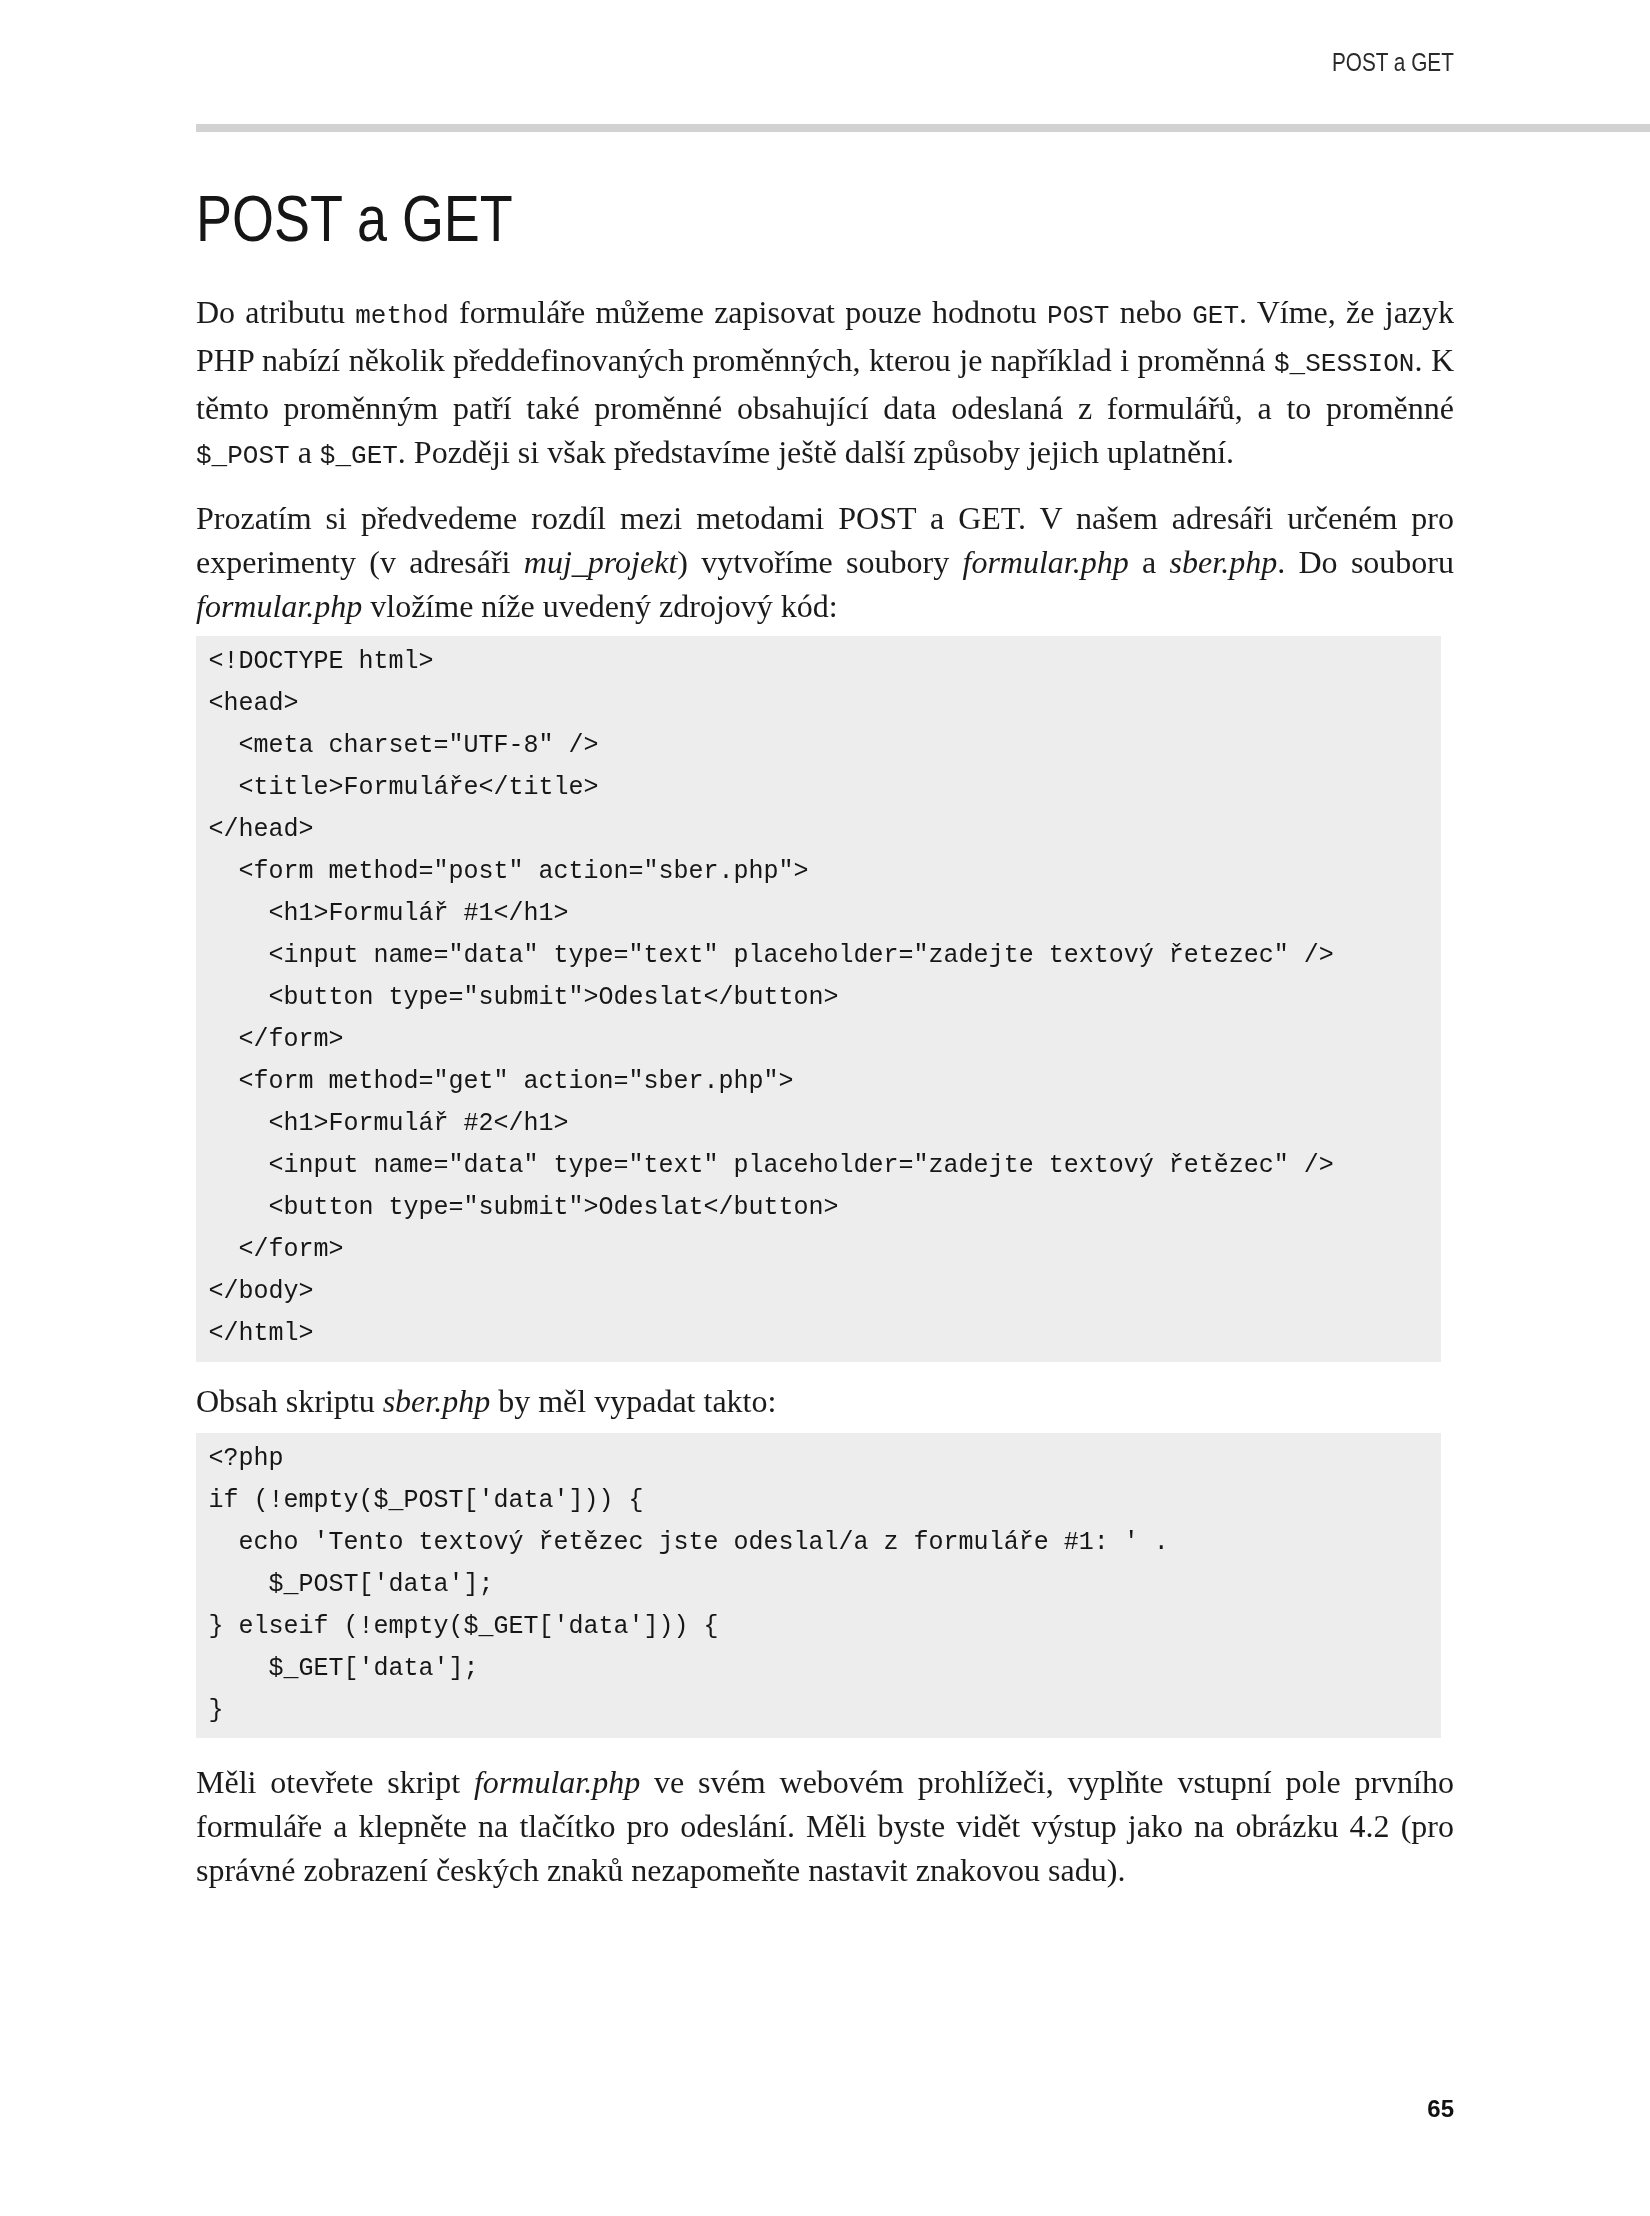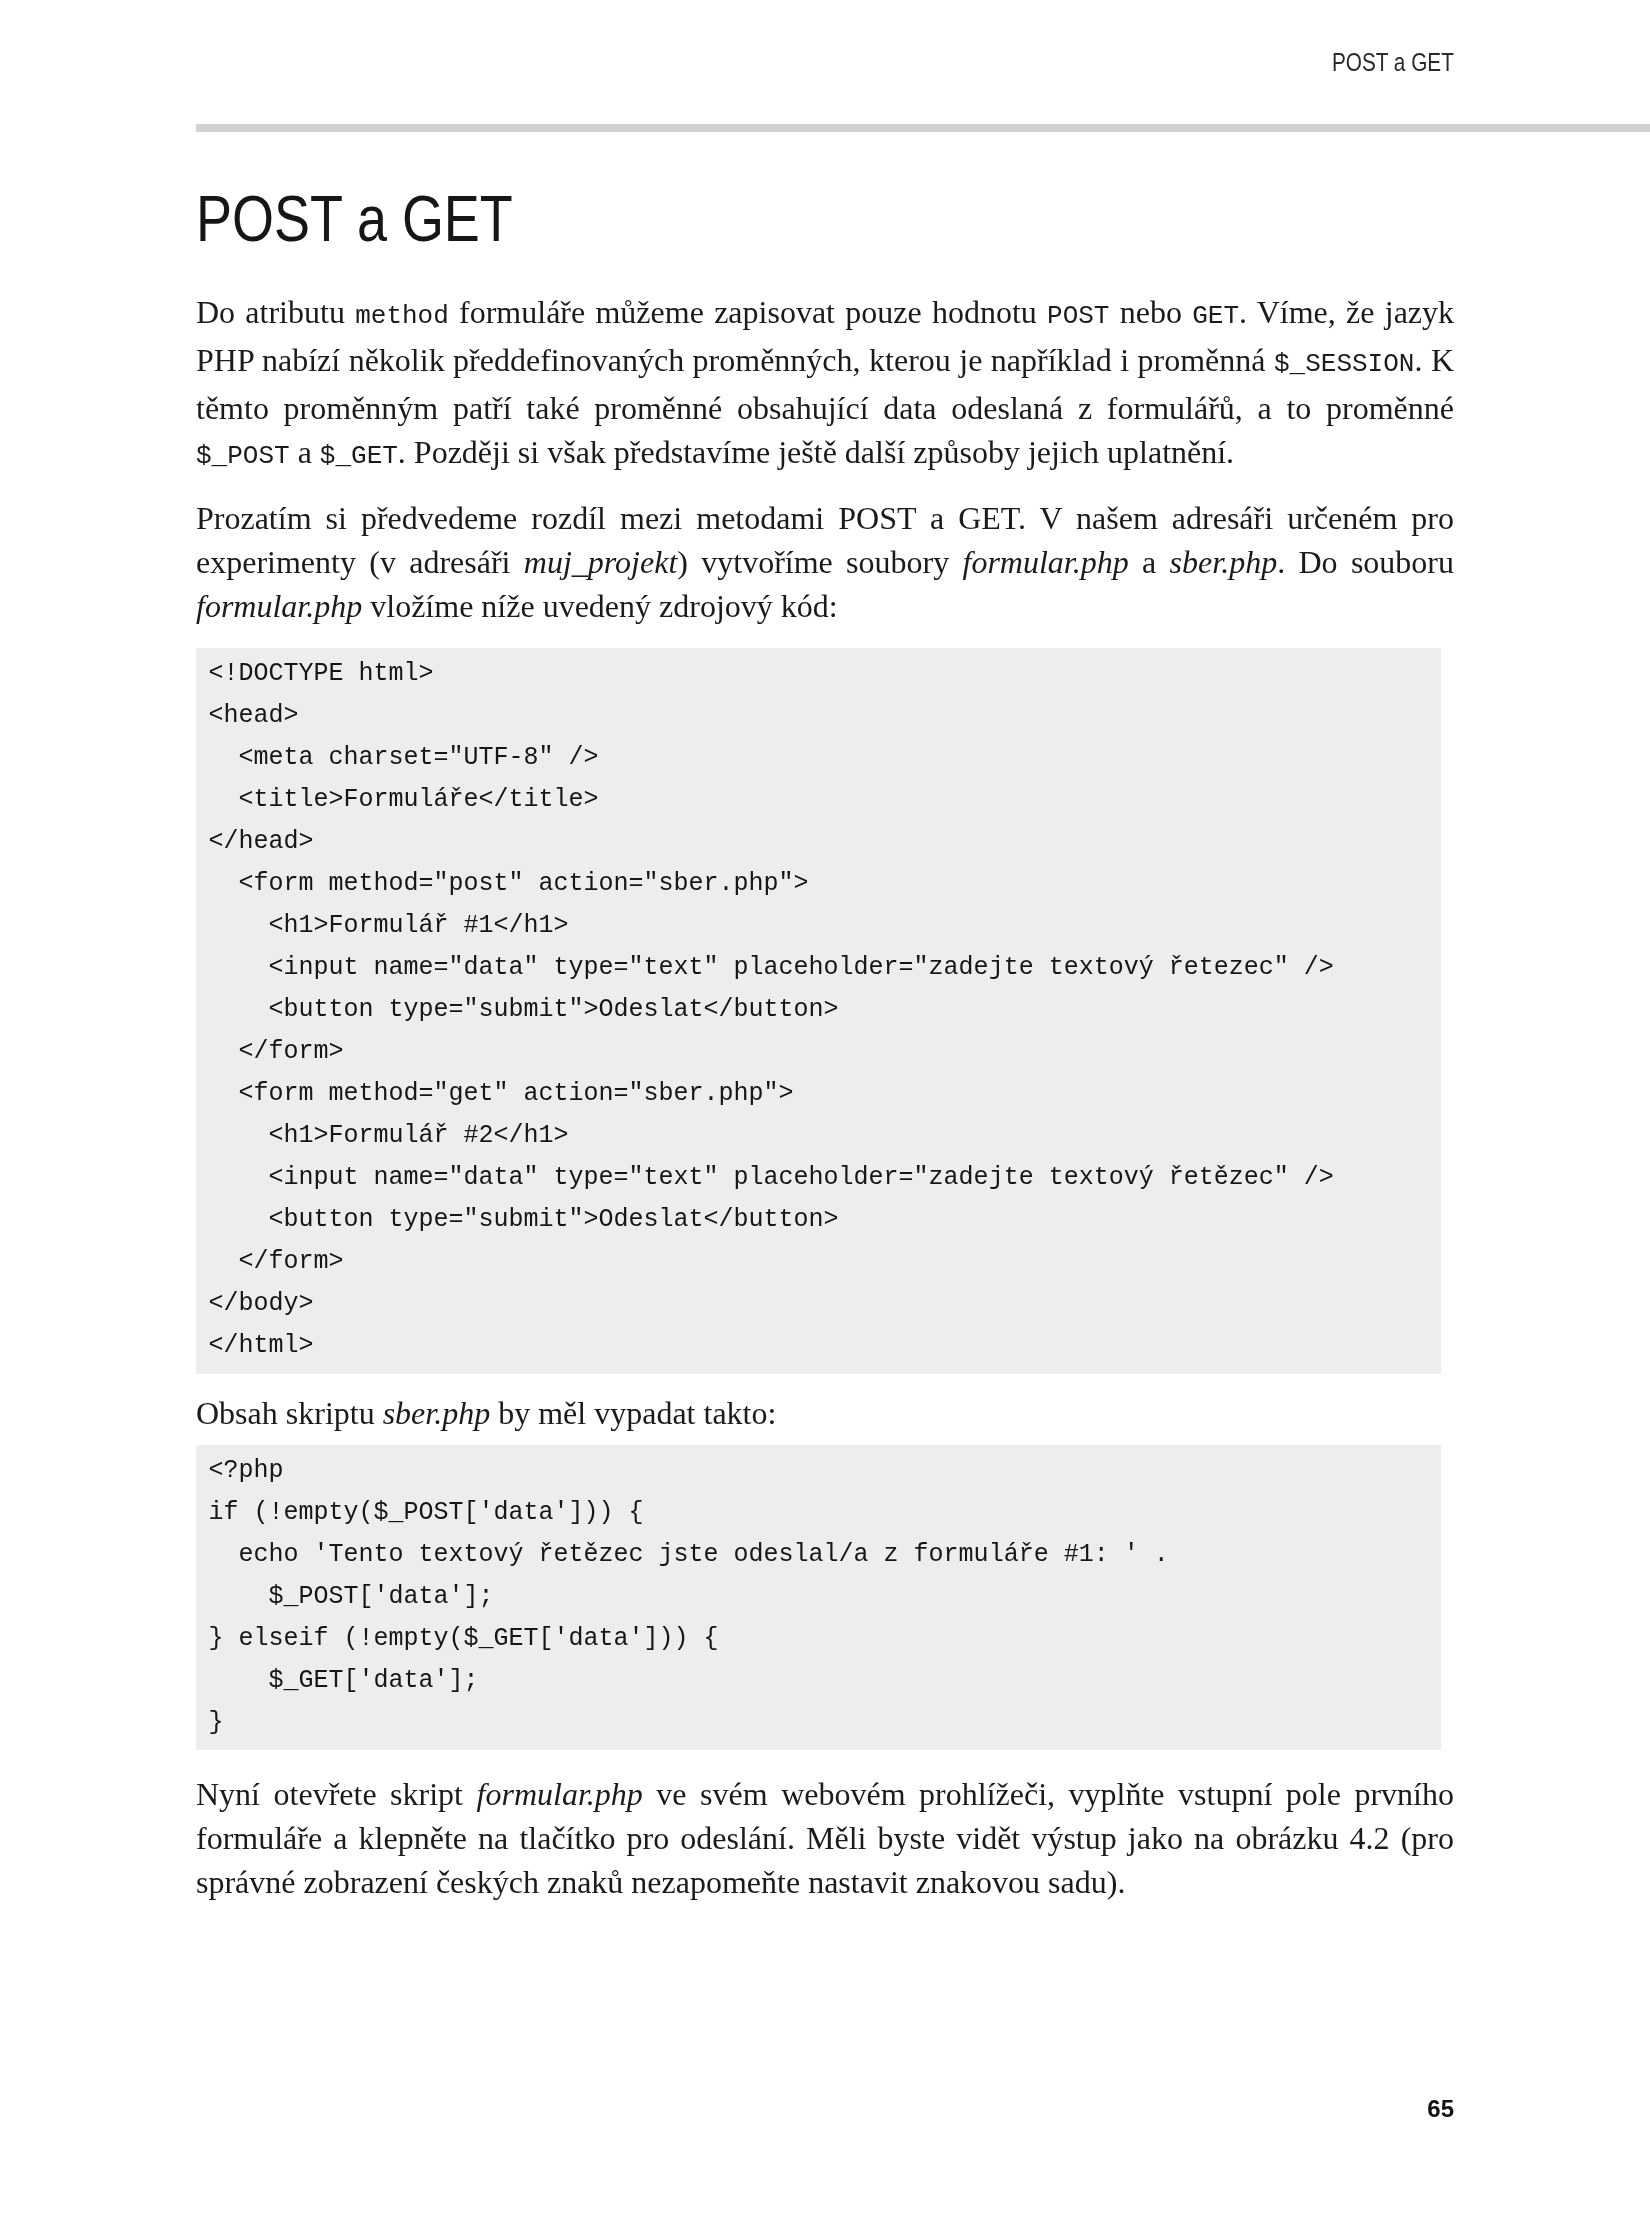--- a/index.html
+++ b/index.html
@@ -67,21 +67,21 @@
   .em    { font-style: italic; }
   .code-block {
     background: #ededed;
     margin: 0 13.4px 0 0;
     padding: 5px 8.3px 6.7px 12.5px;
     font-family: "Liberation Mono", monospace;
     font-size: 25px;
     line-height: 42px;
     color: #161616;
   }
-  .code-block.code1 { margin-top: 20px; }
+  .code-block.code1 { margin-top: 8px; }
   .code-block.code2 { margin-top: 10px; }
   .code-line { white-space: pre; }
   .page-number {
     position: absolute;
     top: 2095px;
     right: 196px;
     font-family: "Liberation Sans", sans-serif;
     font-weight: 700;
     font-size: 24px;
     color: #111111;
@@ -129,20 +129,20 @@
     <div class="code-block code2">
         <div class="code-line">&lt;?php</div>
         <div class="code-line">if (!empty($_POST['data'])) {</div>
         <div class="code-line">  echo 'Tento textový řetězec jste odeslal/a z formuláře #1: ' .</div>
         <div class="code-line">    $_POST['data'];</div>
         <div class="code-line">} elseif (!empty($_GET['data'])) {</div>
         <div class="code-line">    $_GET['data'];</div>
         <div class="code-line">}</div>
       </div>
 
-    <p class="body-p outro"><span>Nyní otevřete skript </span><span class="em">formular.php</span><span> ve svém webovém prohlížeči, vyplňte vstupní pole prvního formuláře a klepněte na tlačítko pro odeslání. Měli byste vidět výstup jako na obrázku 4.2 (pro správné zobrazení českých znaků nezapomeňte nastavit znakovou sadu).</span></p>
+    <p class="body-p outro"><span>Měli otevřete skript </span><span class="em">formular.php</span><span> ve svém webovém prohlížeči, vyplňte vstupní pole prvního formuláře a klepněte na tlačítko pro odeslání. Měli byste vidět výstup jako na obrázku 4.2 (pro správné zobrazení českých znaků nezapomeňte nastavit znakovou sadu).</span></p>
 
   </main>
 
   <div class="page-number">65</div>
 
 </div>
 
 
 </body></html>

